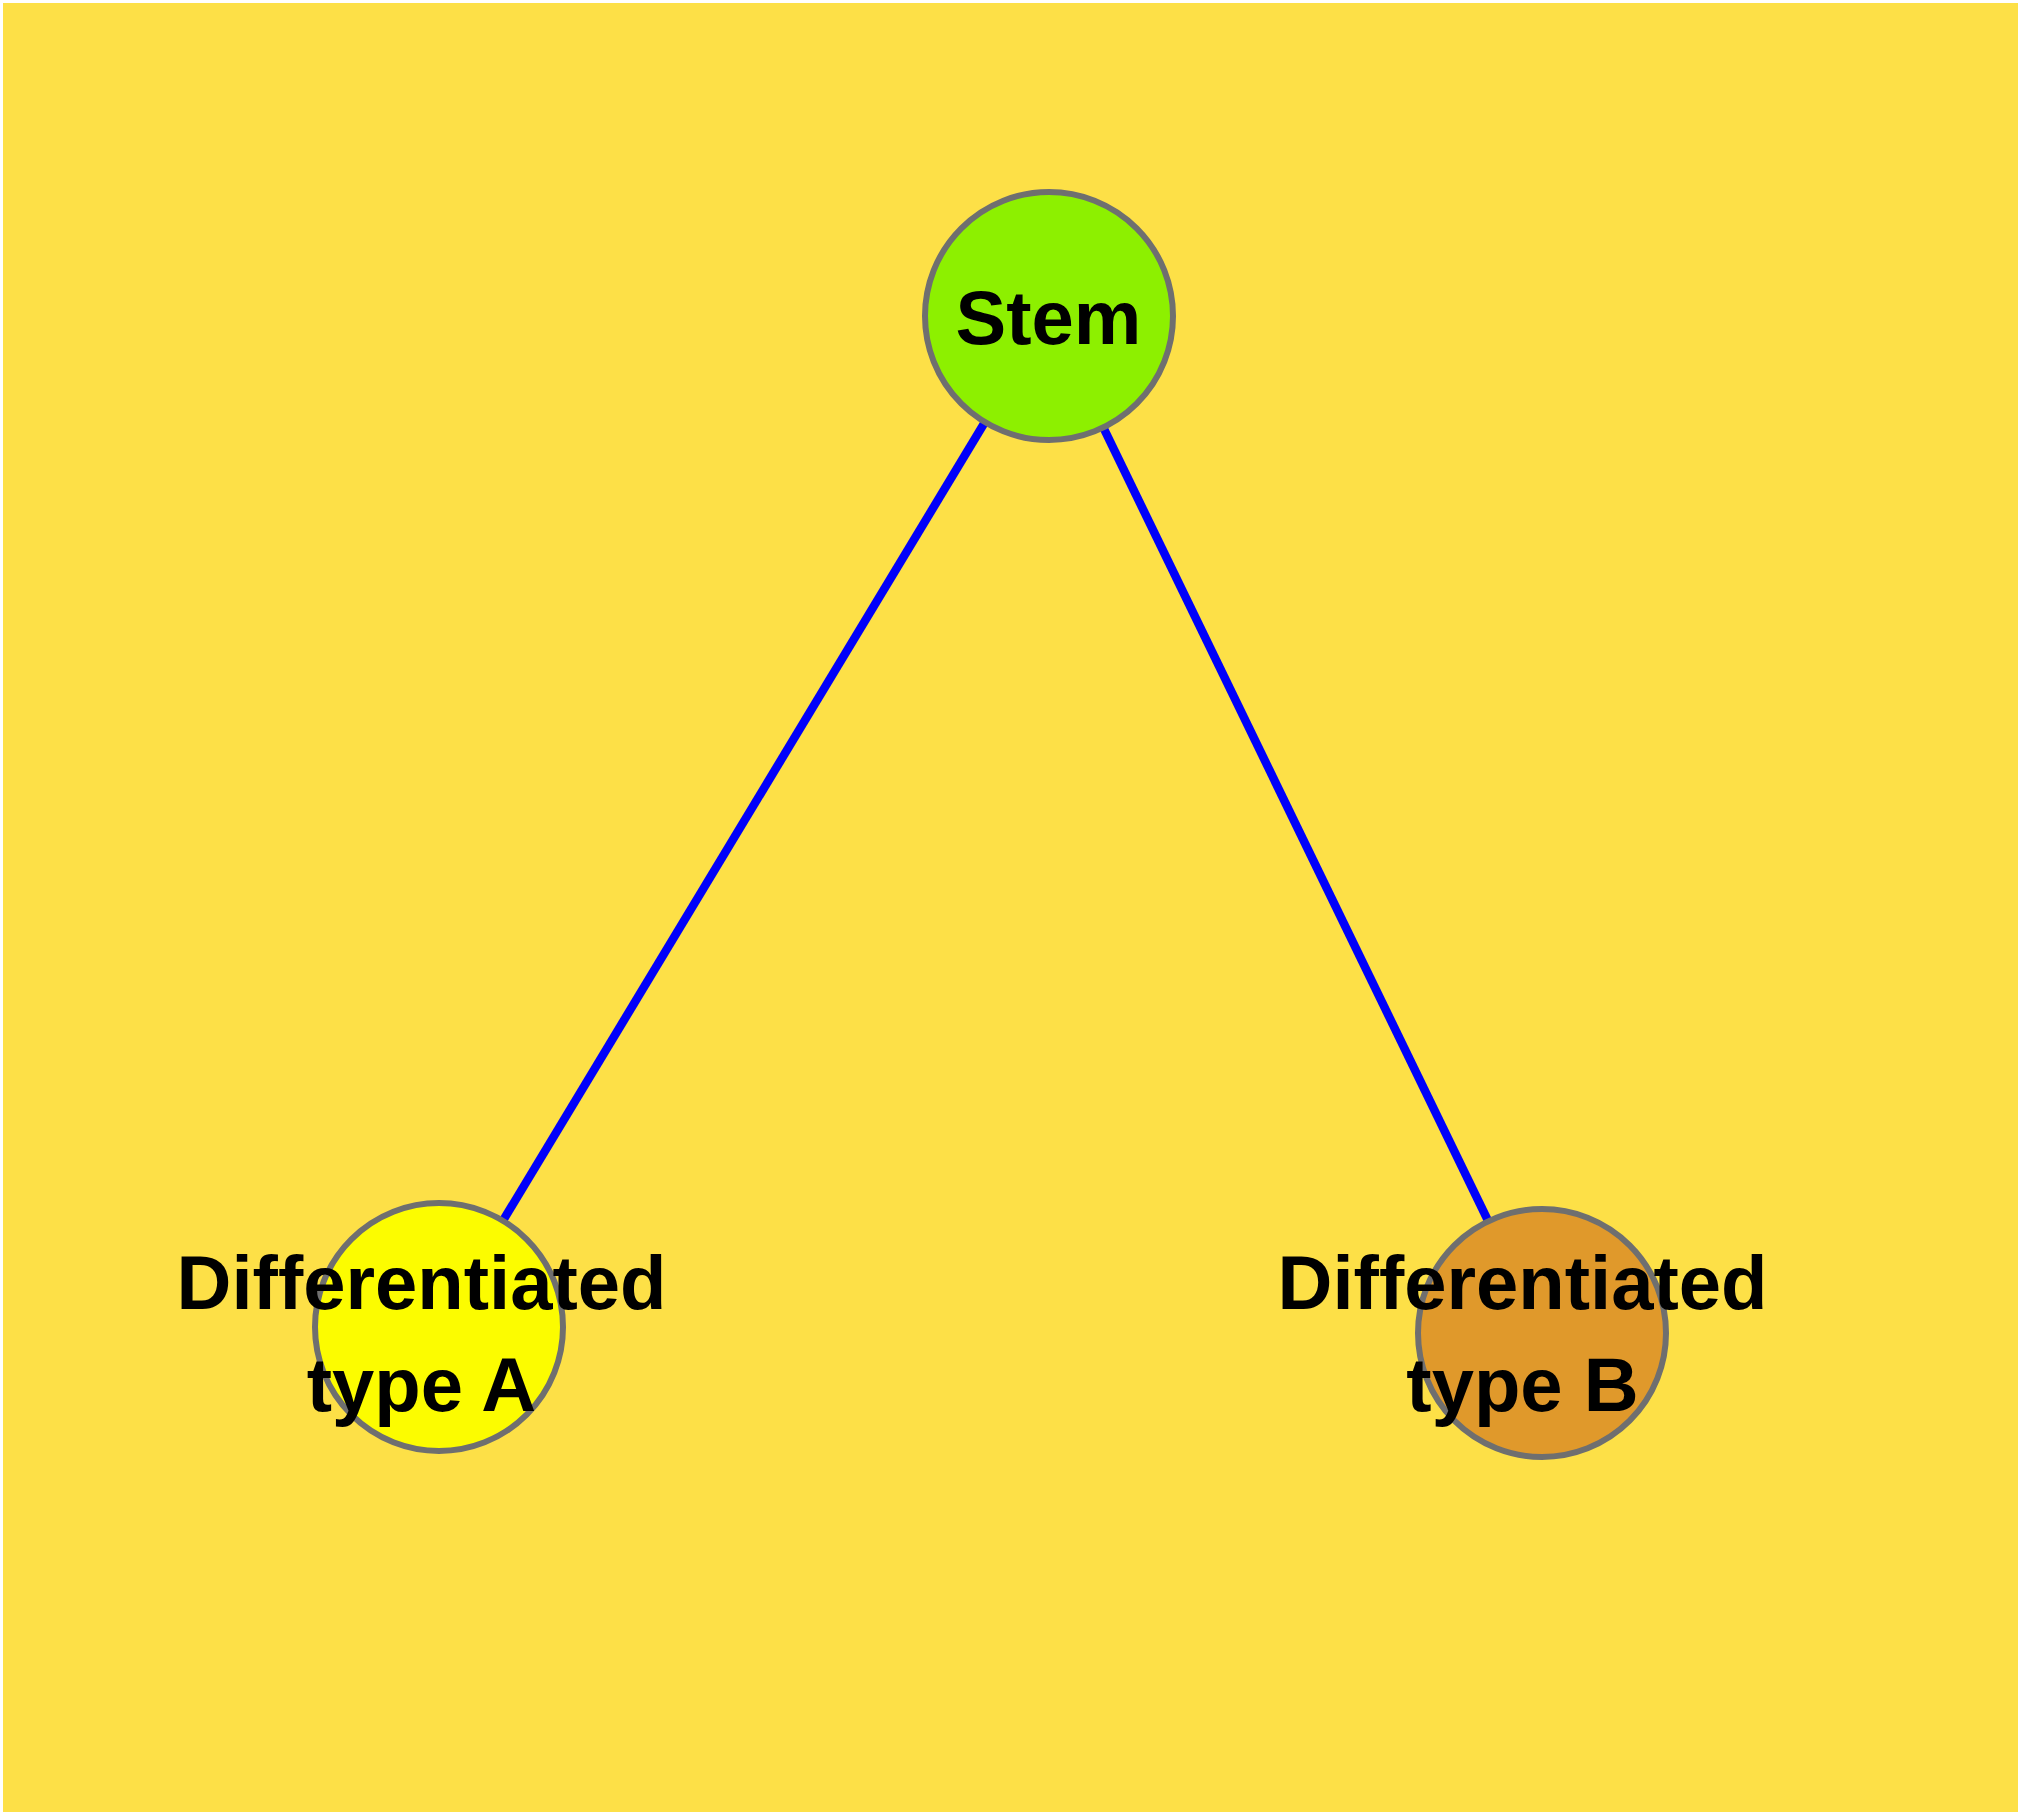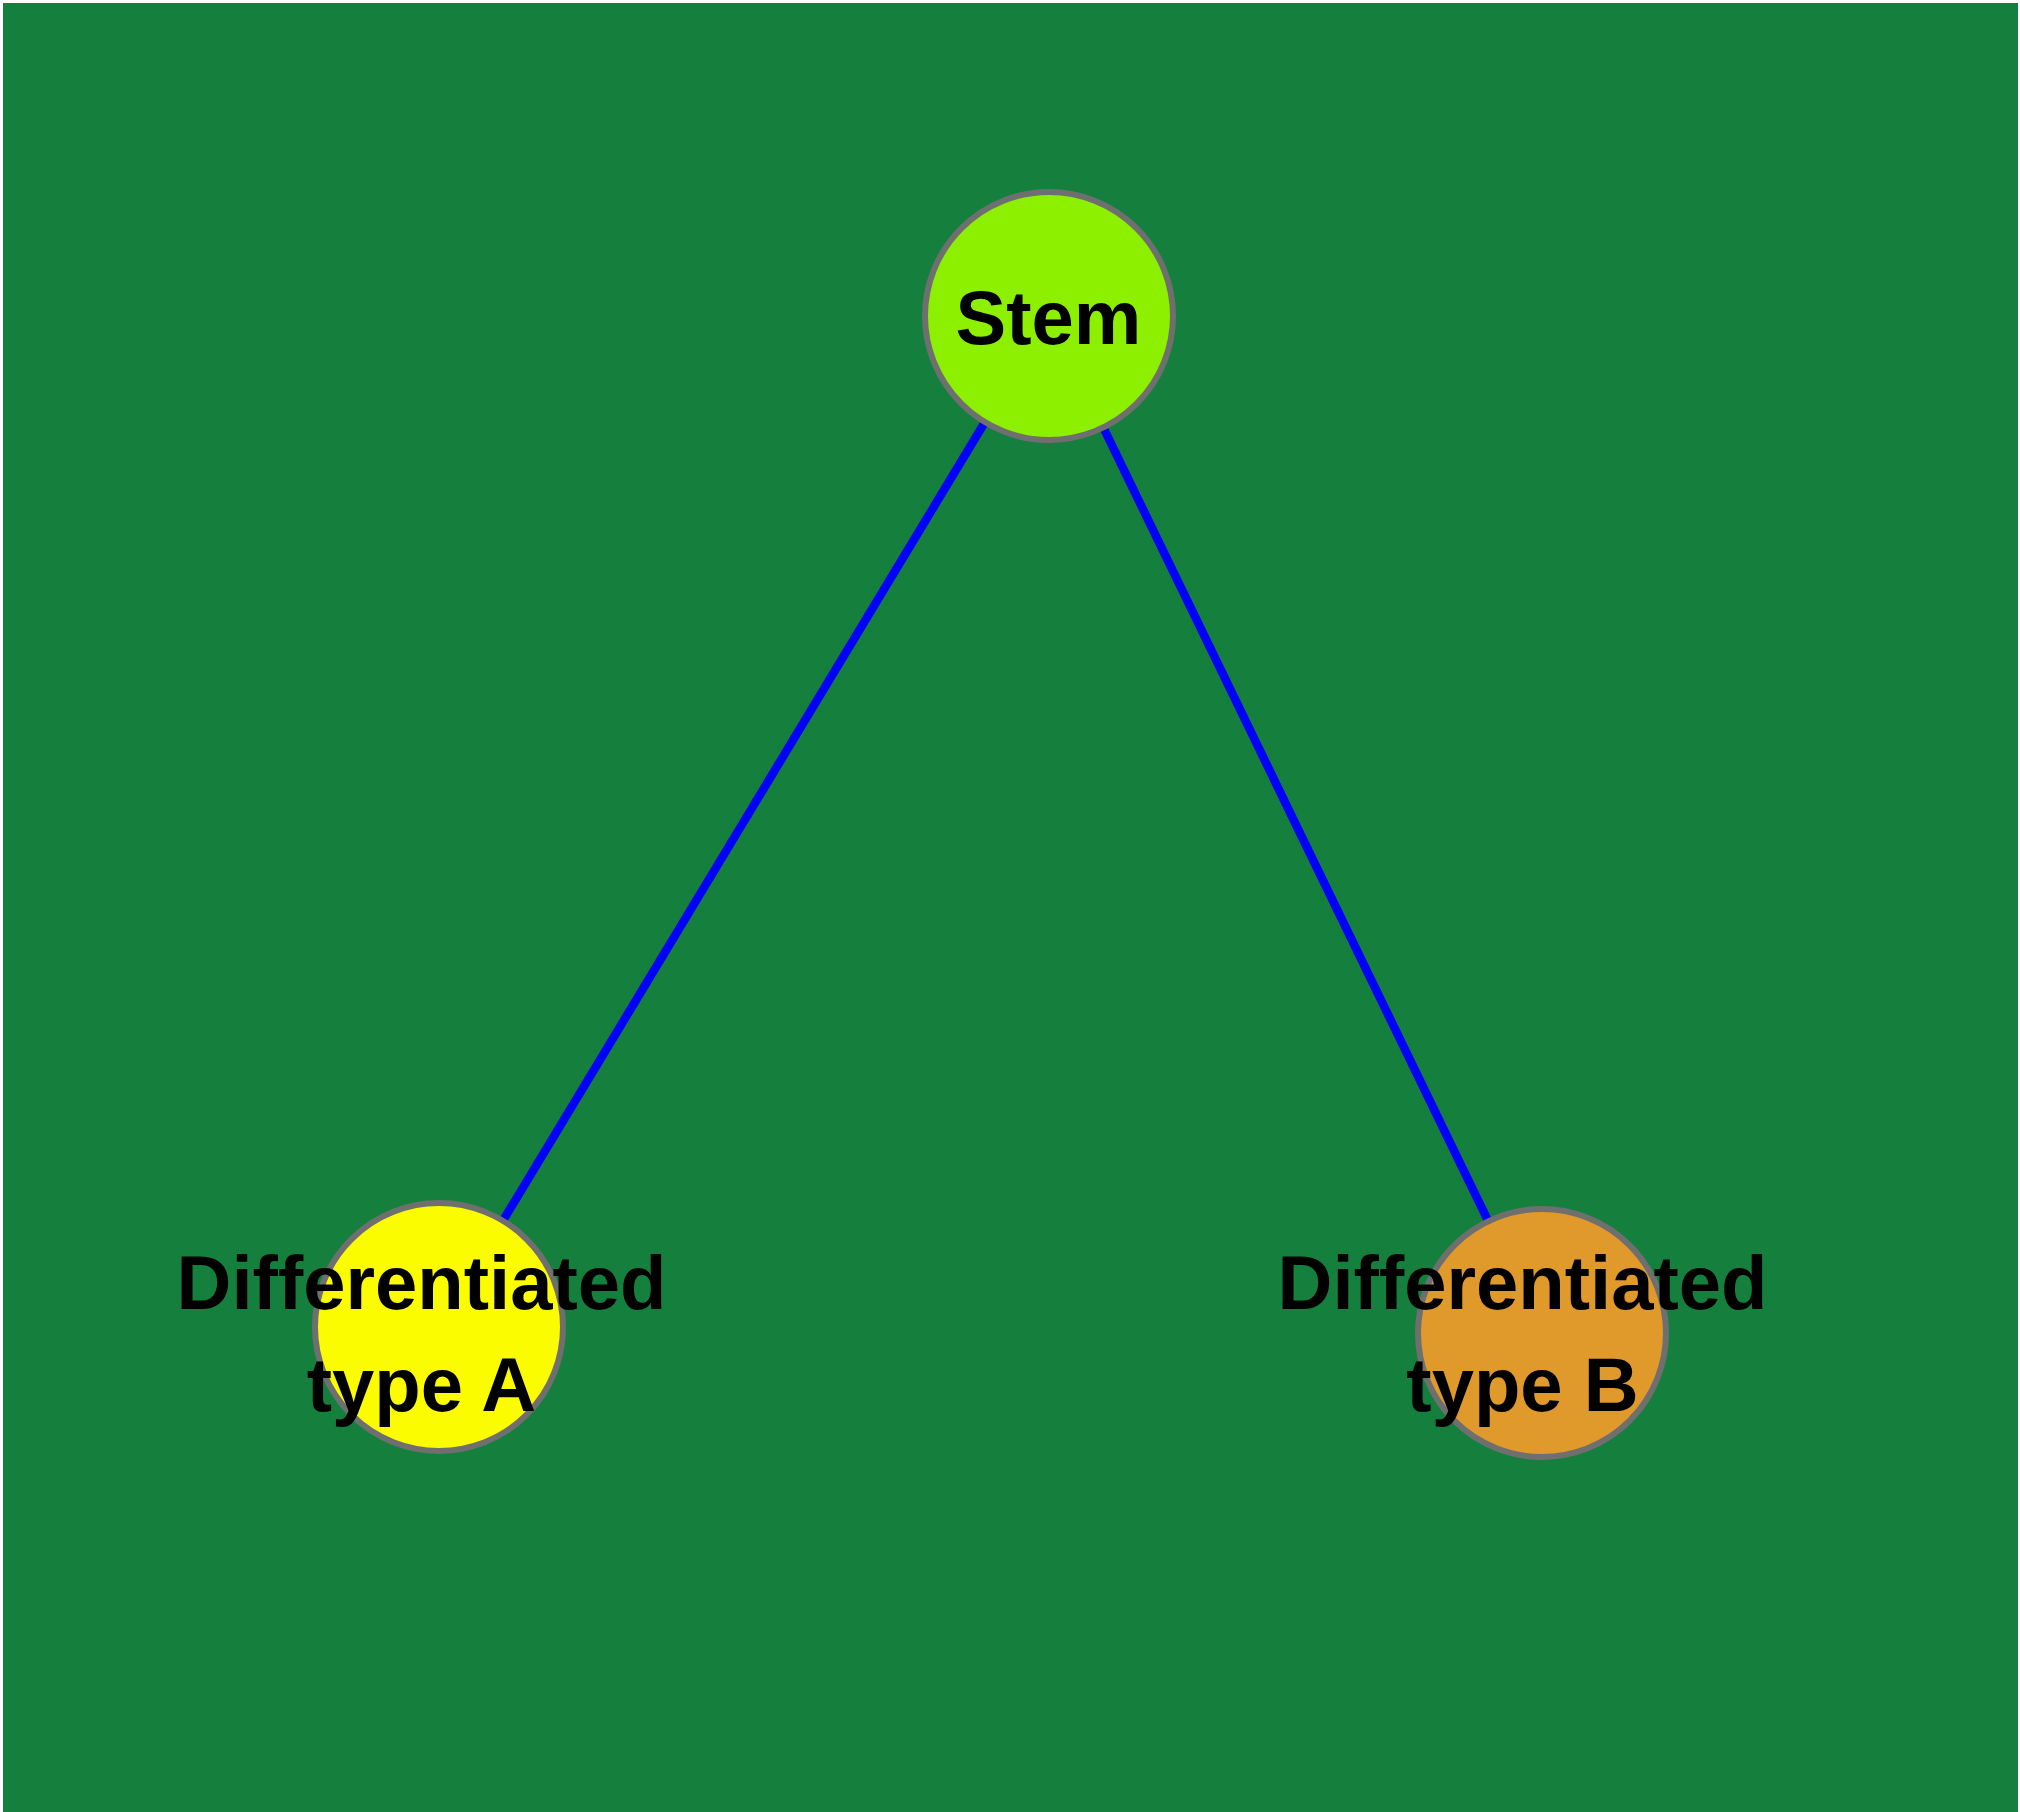--- a/index.html
+++ b/index.html
@@ -49,21 +49,21 @@
     color: #000000;
     white-space: pre-line;
   }
   .label-stem { left: 1046px; top: 315px; }
   .label-a    { left: 419px;  top: 1331px; }
   .label-b    { left: 1520px; top: 1331px; }
 </style>
 </head>
 <body>
 
-<div class="canvas" style="background: #15803d;">
+<div class="canvas" style="background: #fde047;">
 
   <svg class="edge-layer" viewBox="0 0 2377 2135" width="2015" height="1810" xmlns="http://www.w3.org/2000/svg">
     <line x1="1234" y1="369" x2="514" y2="1562" stroke-width="10" stroke="#0000fa"></line>
     <line x1="1234" y1="369" x2="1816" y2="1569" stroke-width="10" stroke="#0000fa"></line>
   </svg>
 
   <div class="node node-stem" style="background: rgb(141, 240, 0); border-color: rgb(111, 111, 111);"></div>
 
   <div class="node node-a" style="background: rgb(252, 252, 0); border-color: rgb(111, 111, 111);"></div>
 

